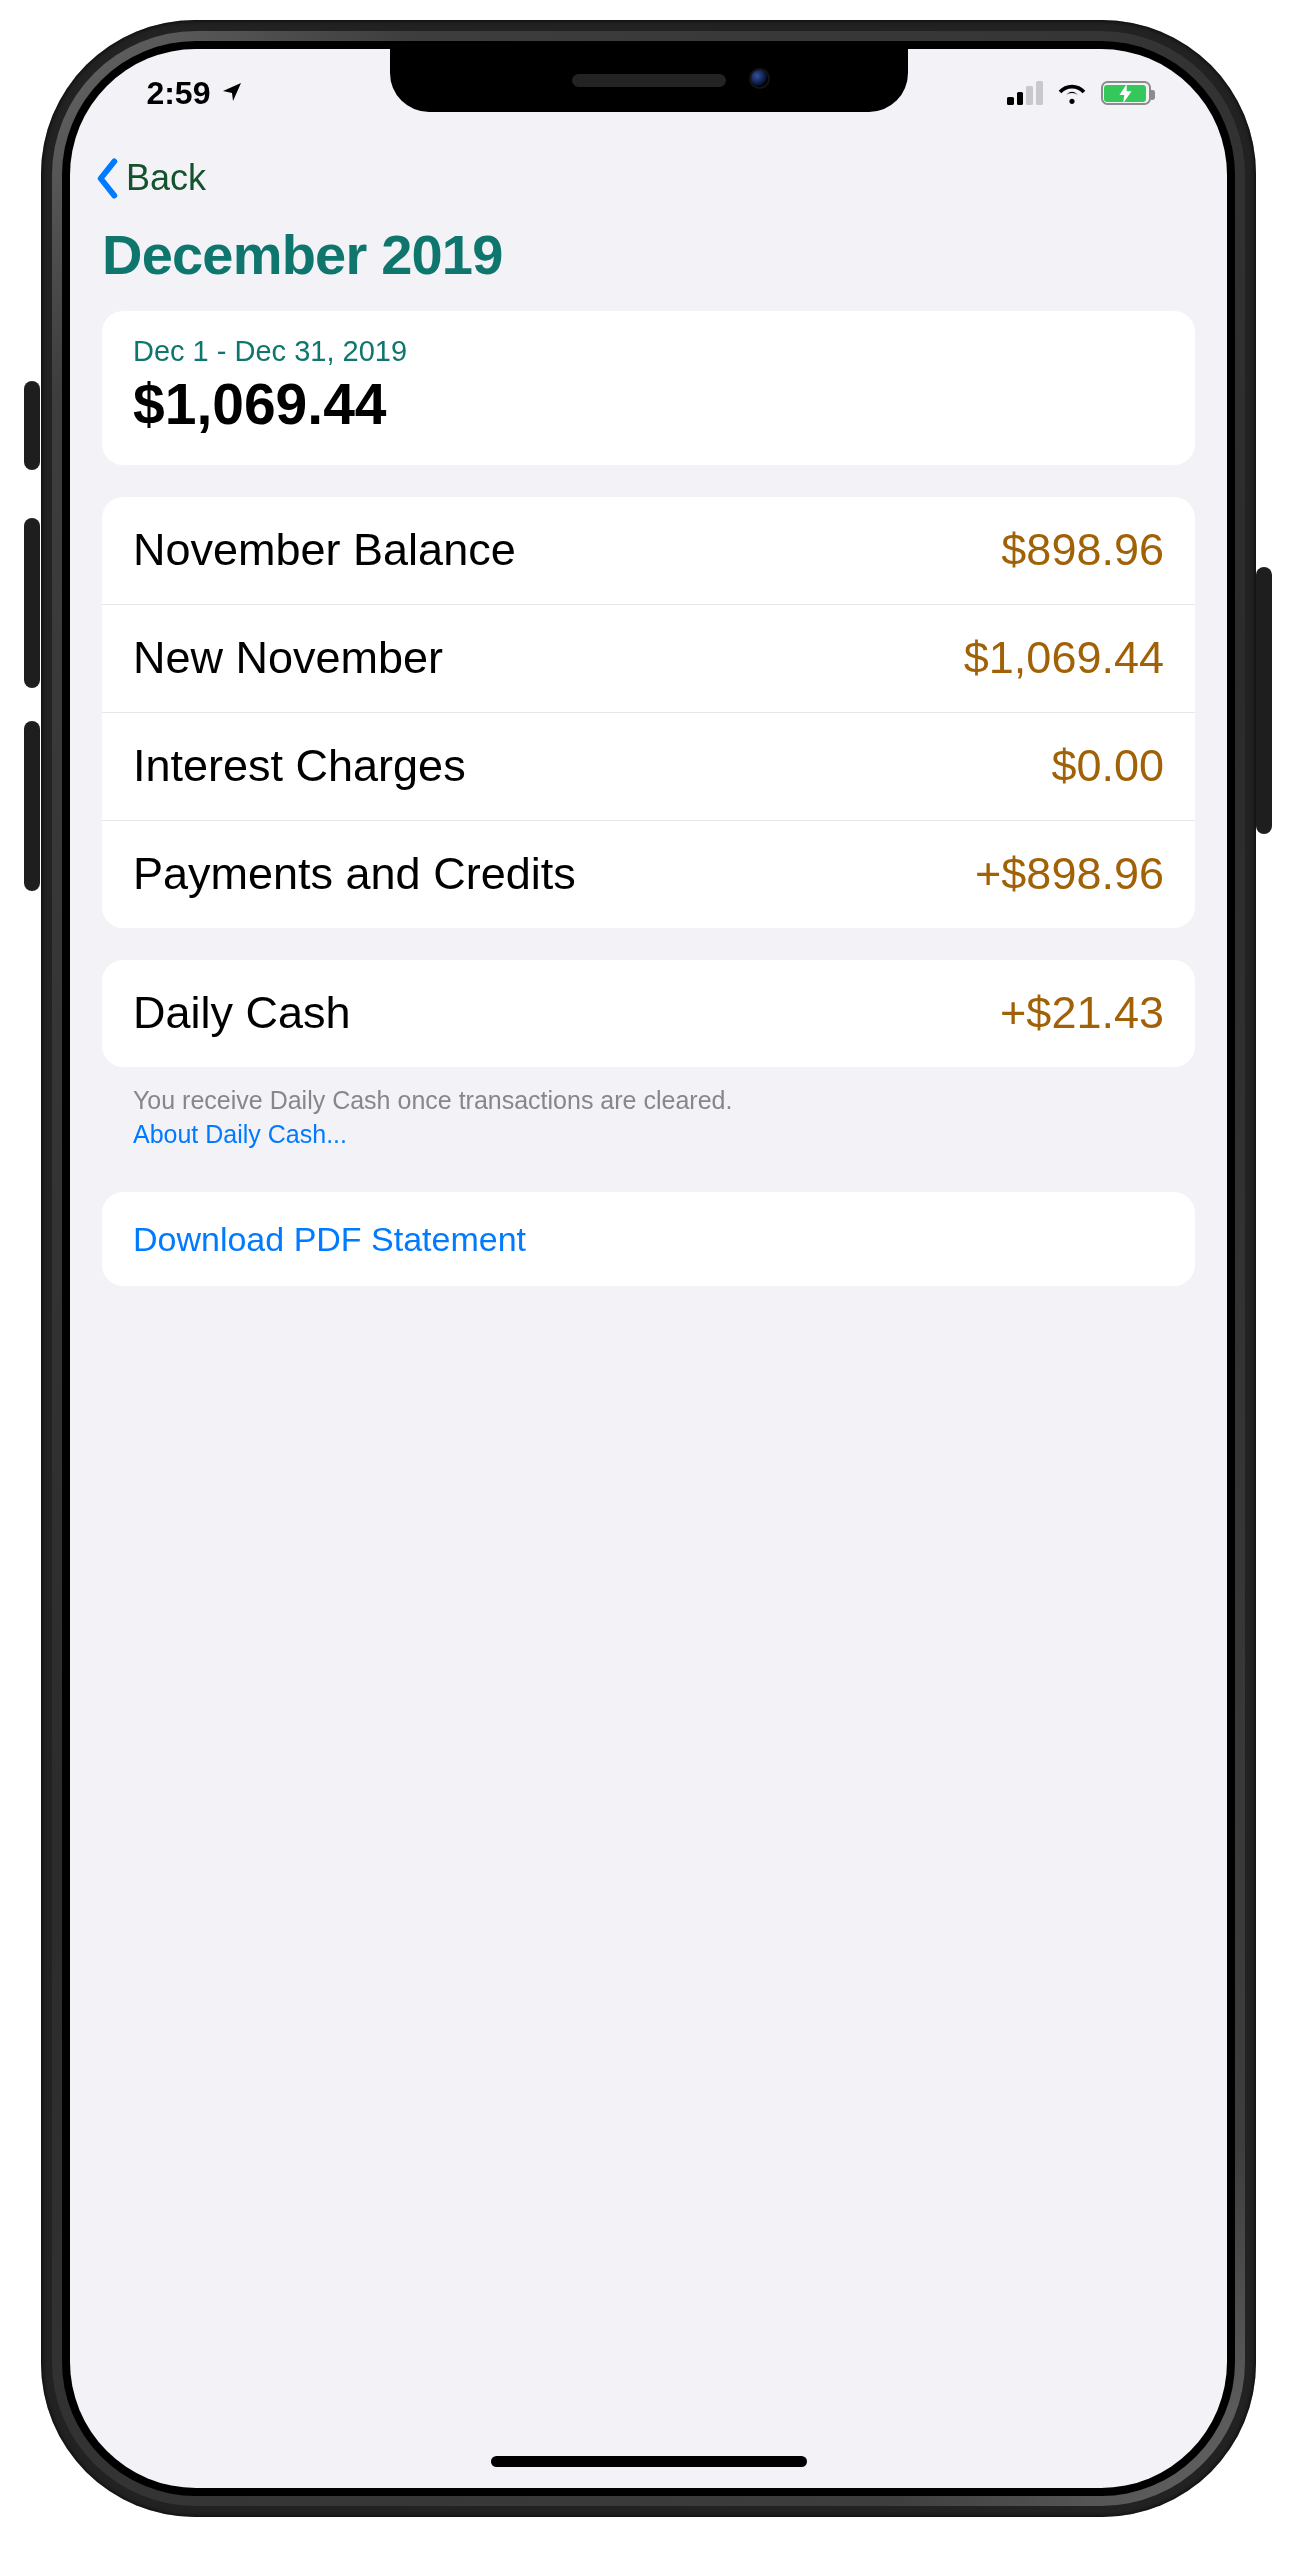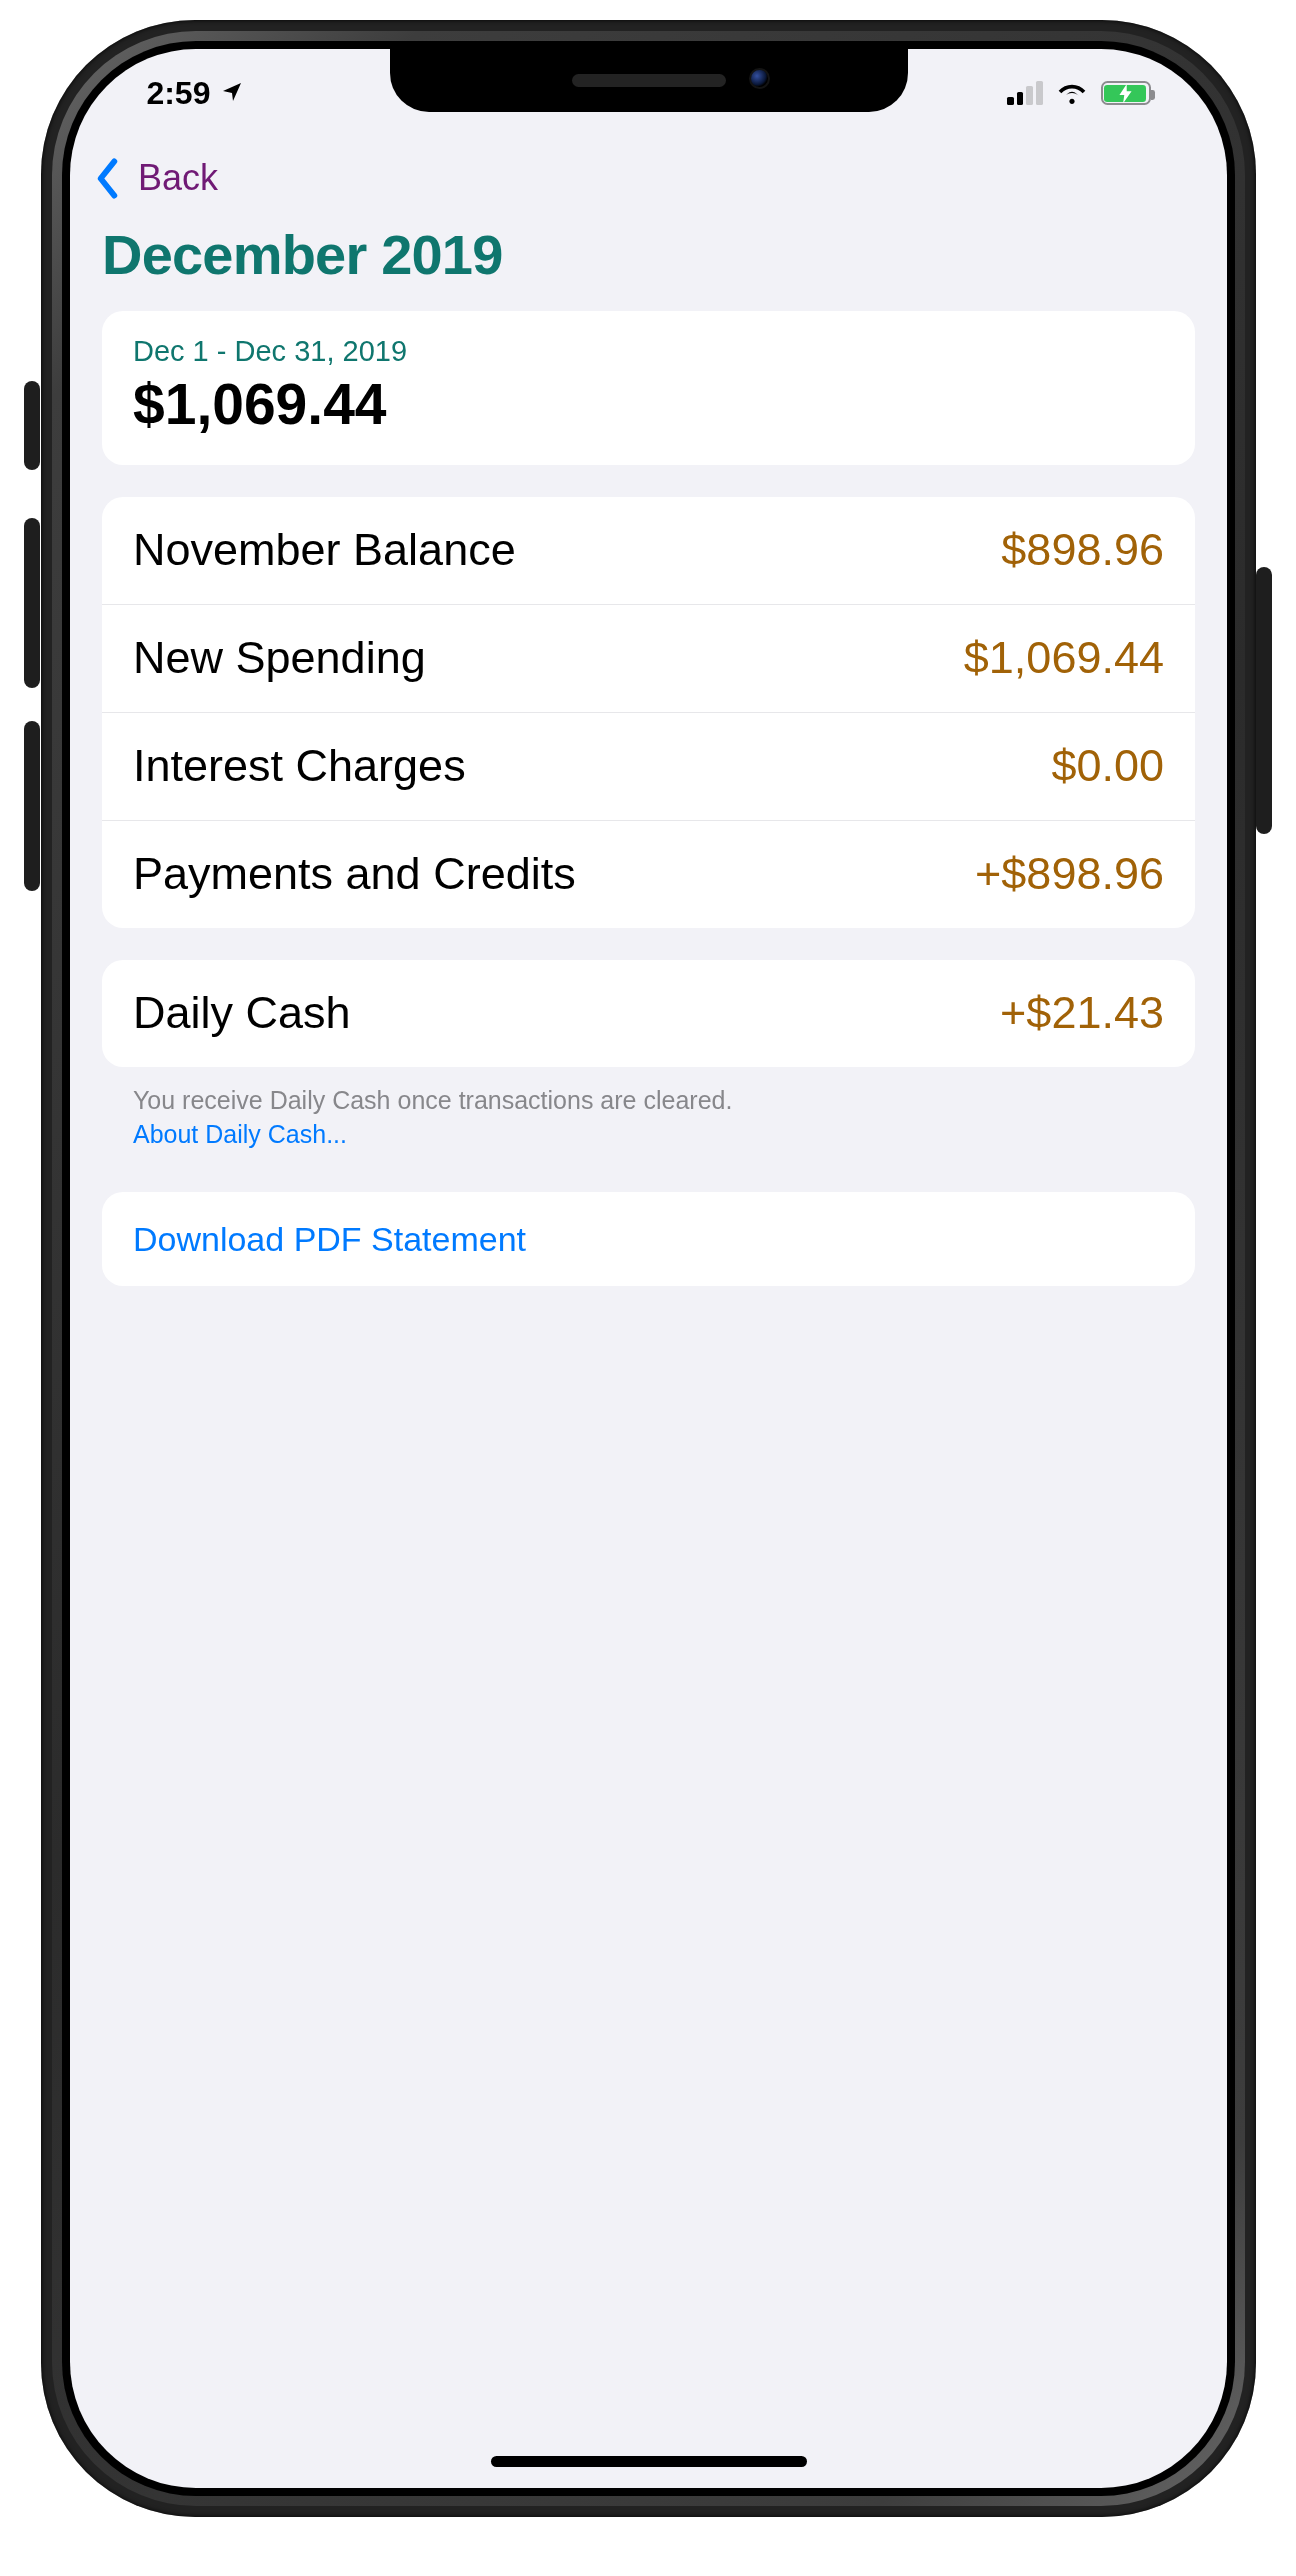--- a/index.html
+++ b/index.html
@@ -178,23 +178,23 @@
 
   
   .nav-bar {
     display:flex;
     align-items:center;
     padding: 19.4px 23px 6.5px 23px;
   }
   .back-btn {
     display:flex;
     align-items:center;
-    color:#701a75;
+    color:#14532d;
     font-size:36px;
-    gap:16px;
+    gap:4px;
   }
   .back-btn svg { width:29px; height:41px; }
 
   
   .large-title {
     font-size: 56px;
     font-weight: 700;
     letter-spacing: -0.8px;
     color:#0f766e;
     padding: 16px 32px 24px 32px;
@@ -323,21 +323,21 @@
               <div class="summary-range">Dec 1 - Dec 31, 2019</div>
               <div class="summary-amount">$1,069.44</div>
             </div>
 
             <div class="card">
               <div class="row">
                 <span class="row-label">November Balance</span>
                 <span class="row-value">$898.96</span>
               </div>
               <div class="row">
-                <span class="row-label">New Spending</span>
+                <span class="row-label">New November</span>
                 <span class="row-value">$1,069.44</span>
               </div>
               <div class="row">
                 <span class="row-label">Interest Charges</span>
                 <span class="row-value">$0.00</span>
               </div>
               <div class="row">
                 <span class="row-label">Payments and Credits</span>
                 <span class="row-value">+$898.96</span>
               </div>

